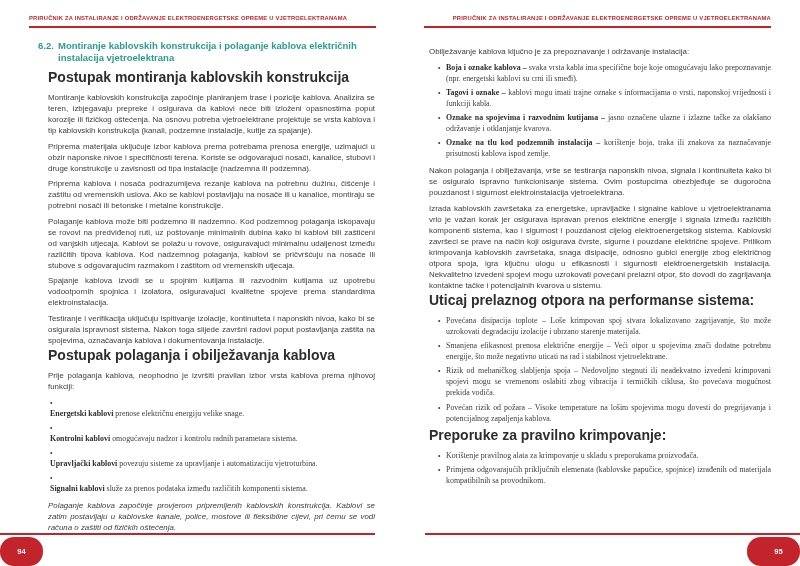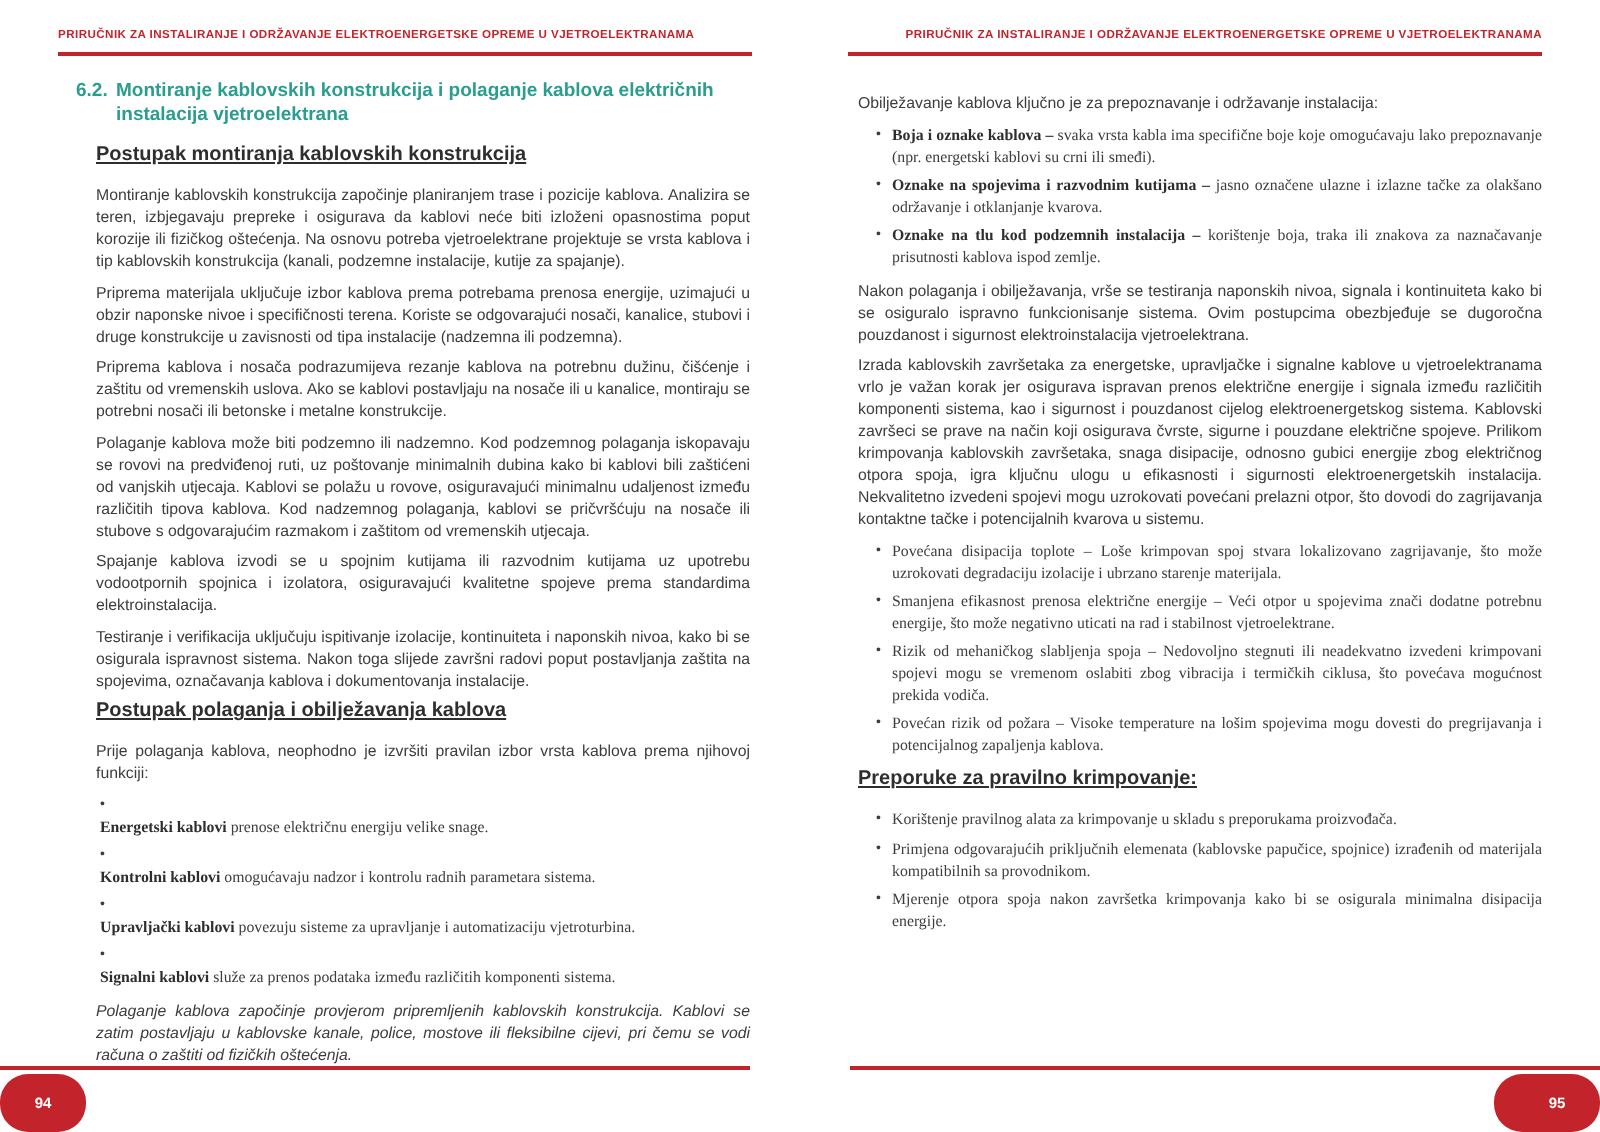--- a/index.html
+++ b/index.html
@@ -41,22 +41,22 @@
   .page-right .content{left:29px;width:342px;top:46px;}
 
   h1.section{
     color:#2a9d8f;font-size:9.5px;line-height:12px;font-weight:bold;
     display:flex;margin:0 0 8px -10px;text-align:left;
   }
   h1.section .num{flex:none;width:20px;}
   h1.section .ttl{flex:1;}
 
   h2.sub{
-    font-size:10px;font-weight:bold;color:#2e2e2e;
-    margin:3px 0 9px 0;text-align:left;line-height:11px;text-decoration:underline;
+    font-size:14px;font-weight:bold;color:#2e2e2e;
+    margin:3px 0 9px 0;text-align:left;line-height:11px;
   }
   p.body{margin:0 0 4.5px 0;color:#3d3d3d;}
   p.body:last-child{margin-bottom:0;font-style:italic;}
   b{color:#2e2e2e;}
 
   .bullets{margin:2px 0 6px 0;}
   .bullet{display:flex;margin:0 0 3.2px 0;padding-left:9px;}
   .page-left .bullet{padding-left:2px;flex-direction:column;}
   .bullet .dot{flex:none;width:8px;font-size:7px;line-height:11px;color:#3d3d3d;}
   .bullet .btext{flex:1;display:block;text-align:justify;font-family:Liberation Serif, serif;}
@@ -120,31 +120,36 @@
   <div class="content">
     <p class="body">Obilježavanje kablova ključno je za prepoznavanje i održavanje instalacija:</p>
 
     <div class="bullets">
       <div class="bullet">
         <span class="dot">•</span>
         <span class="btext"><b>Boja i oznake kablova –</b><span> svaka vrsta kabla ima specifične boje koje omogućavaju lako prepoznavanje (npr. energetski kablovi su crni ili smeđi).</span></span>
       </div>
       <div class="bullet">
         <span class="dot">•</span>
+        <span class="btext"><b>Tagovi i oznake –</b><span> kablovi mogu imati trajne oznake s informacijama o vrsti, naponskoj vrijednosti i funkciji kabla.</span></span>
+      </div>
+      <div class="bullet">
+        <span class="dot">•</span>
         <span class="btext"><b>Oznake na spojevima i razvodnim kutijama –</b><span> jasno označene ulazne i izlazne tačke za olakšano održavanje i otklanjanje kvarova.</span></span>
       </div>
       <div class="bullet">
         <span class="dot">•</span>
         <span class="btext"><b>Oznake na tlu kod podzemnih instalacija –</b><span> korištenje boja, traka ili znakova za naznačavanje prisutnosti kablova ispod zemlje.</span></span>
       </div>
     </div>
 
     <p class="body">Nakon polaganja i obilježavanja, vrše se testiranja naponskih nivoa, signala i kontinuiteta kako bi se osiguralo ispravno funkcionisanje sistema. Ovim postupcima obezbjeđuje se dugoročna pouzdanost i sigurnost elektroinstalacija vjetroelektrana.</p>
     <p class="body">Izrada kablovskih završetaka za energetske, upravljačke i signalne kablove u vjetroelektranama vrlo je važan korak jer osigurava ispravan prenos električne energije i signala između različitih komponenti sistema, kao i sigurnost i pouzdanost cijelog elektroenergetskog sistema. Kablovski završeci se prave na način koji osigurava čvrste, sigurne i pouzdane električne spojeve. Prilikom krimpovanja kablovskih završetaka, snaga disipacije, odnosno gubici energije zbog električnog otpora spoja, igra ključnu ulogu u efikasnosti i sigurnosti elektroenergetskih instalacija. Nekvalitetno izvedeni spojevi mogu uzrokovati povećani prelazni otpor, što dovodi do zagrijavanja kontaktne tačke i potencijalnih kvarova u sistemu.</p>
 
+    <h2 class="sub">Uticaj prelaznog otpora na performanse sistema:</h2>
 
     <div class="bullets">
       <div class="bullet">
         <span class="dot">•</span>
         <span class="btext">Povećana disipacija toplote – Loše krimpovan spoj stvara lokalizovano zagrijavanje, što može uzrokovati degradaciju izolacije i ubrzano starenje materijala.</span>
       </div>
       <div class="bullet">
         <span class="dot">•</span>
         <span class="btext">Smanjena efikasnost prenosa električne energije – Veći otpor u spojevima znači dodatne potrebnu energije, što može negativno uticati na rad i stabilnost vjetroelektrane.</span>
       </div>
@@ -162,22 +167,18 @@
 
     <div class="bullets">
       <div class="bullet">
         <span class="dot">•</span>
         <span class="btext">Korištenje pravilnog alata za krimpovanje u skladu s preporukama proizvođača.</span>
       </div>
       <div class="bullet">
         <span class="dot">•</span>
         <span class="btext">Primjena odgovarajućih priključnih elemenata (kablovske papučice, spojnice) izrađenih od materijala kompatibilnih sa provodnikom.</span>
       </div>
-      <div class="bullet">
-        <span class="dot">•</span>
-        <span class="btext">Mjerenje otpora spoja nakon završetka krimpovanja kako bi se osigurala minimalna disipacija energije.</span>
-      </div>
     </div>
   </div>
 
   <div class="foot-rule"></div>
   <div class="page-num">95</div>
 </div>
 
 </body></html>

